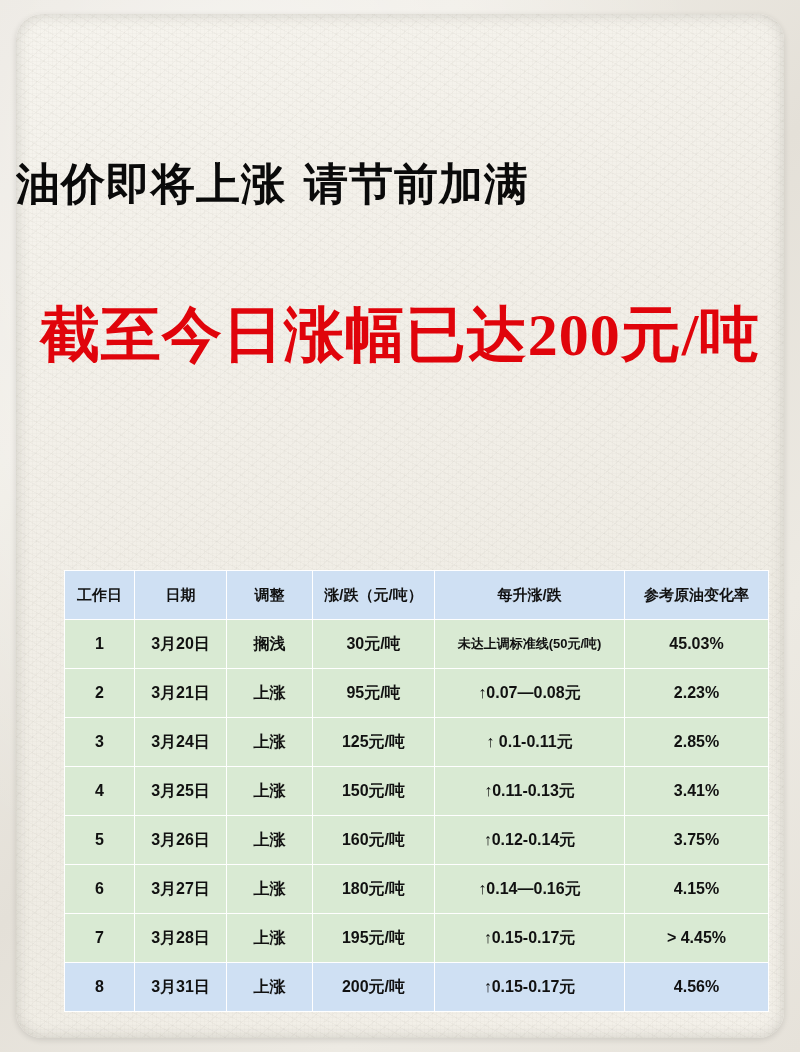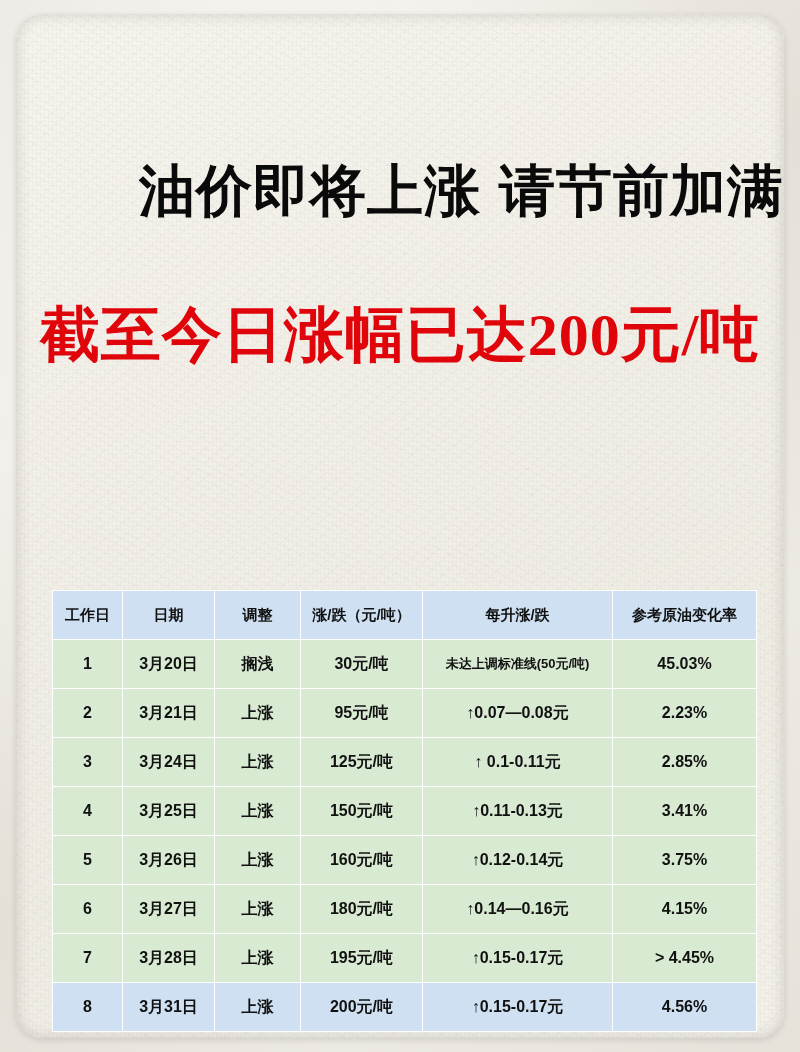--- a/index.html
+++ b/index.html
@@ -43,24 +43,24 @@
       repeating-linear-gradient(0deg, rgba(175,170,160,0.05) 0px, rgba(175,170,160,0.05) 1px, rgba(0,0,0,0) 1px, rgba(0,0,0,0) 4px),
       repeating-linear-gradient(90deg, rgba(175,170,160,0.05) 0px, rgba(175,170,160,0.05) 1px, rgba(0,0,0,0) 1px, rgba(0,0,0,0) 4px);
     pointer-events: none;
   }
 
   .headline {
     position: absolute;
     top: 146px;
     left: 0;
     width: 100%;
-    text-align: right;
+    text-align: left;
     font-family: "Liberation Sans", sans-serif;
     font-weight: bold;
-    font-size: 56px;
+    font-size: 44px;
     line-height: 1.1;
     color: #0a0a0a;
     letter-spacing: 1px;
   }
   .headline .gap { display: inline-block; width: 18px; }
 
   .redblock {
     position: absolute;
     top: 276px;
     left: 0;
@@ -70,24 +70,23 @@
     font-family: "Liberation Serif", serif;
     font-weight: bold;
     font-size: 60px;
     line-height: 1.52;
     letter-spacing: 1px;
   }
   .redline { white-space: nowrap; }
 
   .table-wrap {
     position: absolute;
-    left: 36px;
+    left: 48px;
     top: 556px;
     width: 704px;
-    margin-top: 20px;
   }
   table.gas {
     border-collapse: collapse;
     width: 704px;
     table-layout: fixed;
   }
   table.gas th, table.gas td {
     border: 1px solid #ffffff;
     text-align: center;
     vertical-align: middle;

